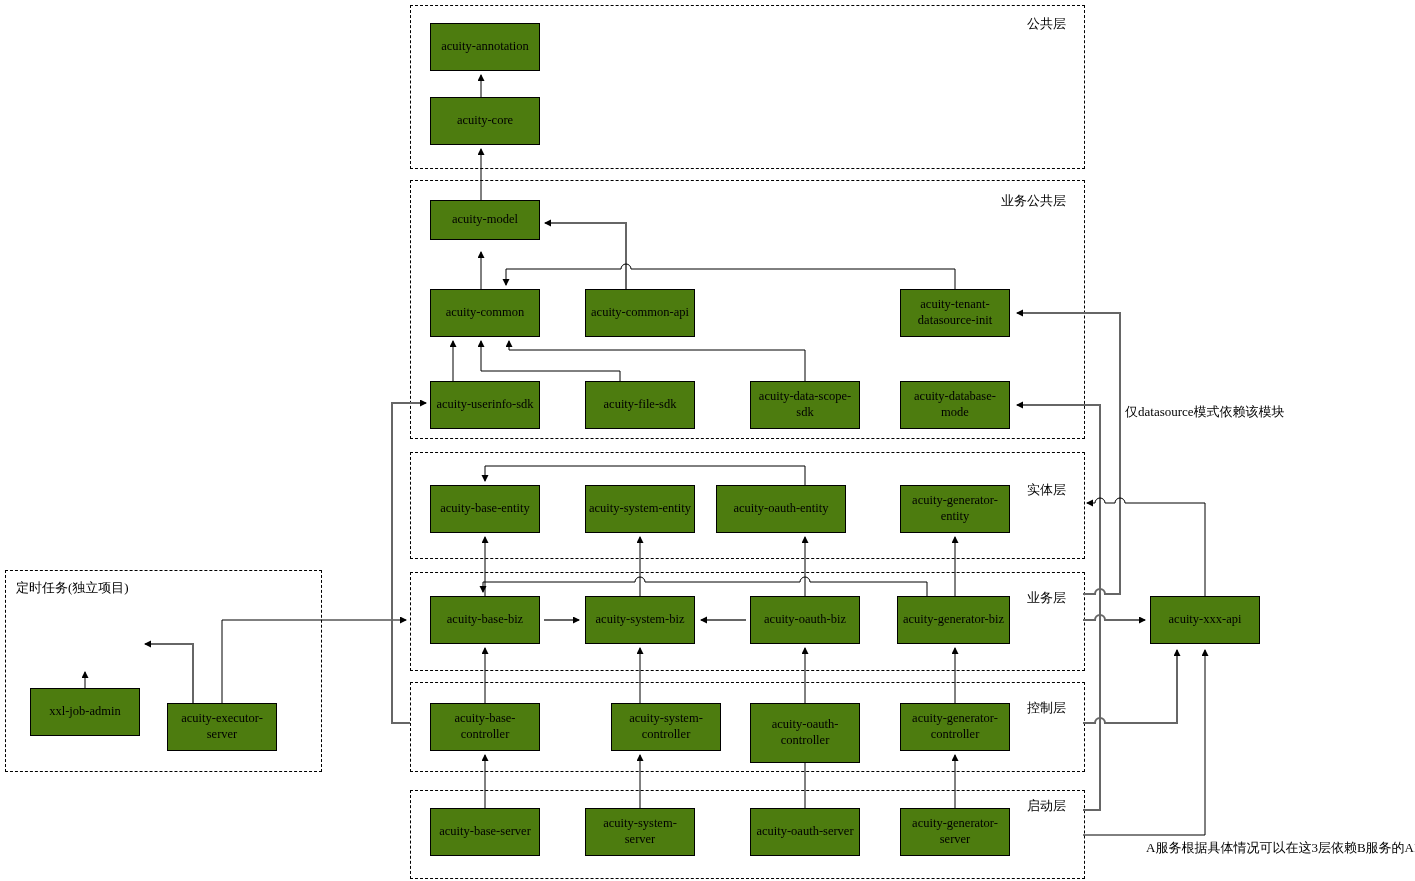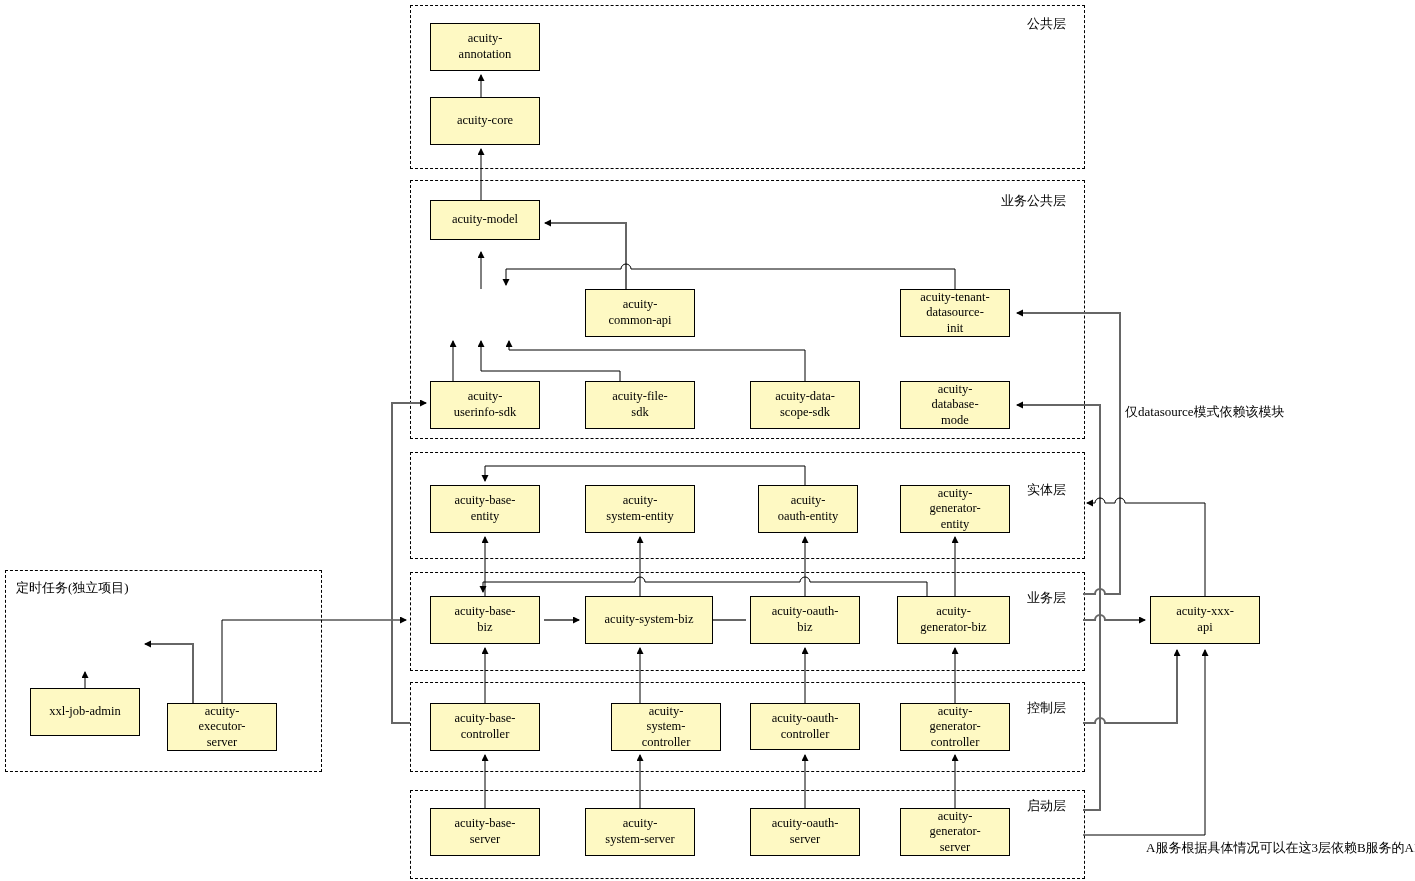--- a/index.html
+++ b/index.html
@@ -11,23 +11,23 @@
   .layer{
     position:absolute;border:1px dashed #000;background:transparent;
   }
   .layer-label{
     position:absolute;right:18px;font-size:13px;white-space:nowrap;color:#000;
   }
   .layer-label-left{
     position:absolute;left:10px;top:8px;font-size:13px;white-space:nowrap;color:#000;
   }
   .node{
-    position:absolute;border:1px solid #000;background:#fef9c3;
+    position:absolute;border:1px solid #000;background:#4d7c0f;
     display:flex;align-items:center;justify-content:center;text-align:center;
-    font-size:12.5px;line-height:1.25;padding:18px;box-sizing:border-box;
+    font-size:12.5px;line-height:1.25;padding:2px;box-sizing:border-box;
   }
   .note{
     position:absolute;font-size:13px;white-space:nowrap;color:#000;
   }
   svg.wires{position:absolute;left:0;top:0;pointer-events:none;}
   .ln{fill:none;stroke:#000000;stroke-width:1;}
   .lng{fill:none;stroke:#666666;stroke-width:2;}
 </style>
 </head>
 <body>
@@ -102,40 +102,41 @@
     <path class="ln" d="M85,703 V672" marker-end="url(#arr)"></path>
     <path class="lng" d="M193,703 V644 H145" marker-end="url(#arr)"></path>
     <path class="ln" d="M222,703 V620 H406" marker-end="url(#arr)"></path>
     <path class="lng" d="M410,723 H392 V403 H426" marker-end="url(#arr)"></path>
   </svg>
 
   <div class="node" style="left:430px;top:23px;width:110px;height:48px">acuity-annotation</div>
   <div class="node" style="left:430px;top:97px;width:110px;height:48px">acuity-core</div>
 
   <div class="node" style="left:430px;top:200px;width:110px;height:40px">acuity-model</div>
+  <div class="node" style="left:430px;top:289px;width:110px;height:48px">acuity-common</div>
   <div class="node" style="left:585px;top:289px;width:110px;height:48px">acuity-common-api</div>
   <div class="node" style="left:900px;top:289px;width:110px;height:48px">acuity-tenant-datasource-init</div>
   <div class="node" style="left:430px;top:381px;width:110px;height:48px">acuity-userinfo-sdk</div>
   <div class="node" style="left:585px;top:381px;width:110px;height:48px">acuity-file-sdk</div>
   <div class="node" style="left:750px;top:381px;width:110px;height:48px">acuity-data-scope-sdk</div>
   <div class="node" style="left:900px;top:381px;width:110px;height:48px">acuity-database-mode</div>
 
   <div class="node" style="left:430px;top:485px;width:110px;height:48px">acuity-base-entity</div>
   <div class="node" style="left:585px;top:485px;width:110px;height:48px">acuity-system-entity</div>
-  <div class="node" style="left:758px;top:485px;width:100px;height:48px">acuity-oauth-entity</div>
+  <div class="node" style="left:716px;top:485px;width:130px;height:48px">acuity-oauth-entity</div>
   <div class="node" style="left:900px;top:485px;width:110px;height:48px">acuity-generator-entity</div>
 
   <div class="node" style="left:430px;top:596px;width:110px;height:48px">acuity-base-biz</div>
-  <div class="node" style="left:585px;top:596px;width:128px;height:48px">acuity-system-biz</div>
+  <div class="node" style="left:585px;top:596px;width:110px;height:48px">acuity-system-biz</div>
   <div class="node" style="left:750px;top:596px;width:110px;height:48px">acuity-oauth-biz</div>
   <div class="node" style="left:897px;top:596px;width:113px;height:48px">acuity-generator-biz</div>
 
   <div class="node" style="left:430px;top:703px;width:110px;height:48px">acuity-base-controller</div>
   <div class="node" style="left:611px;top:703px;width:110px;height:48px">acuity-system-controller</div>
-  <div class="node" style="left:750px;top:703px;width:110px;height:47px">acuity-oauth-controller</div>
+  <div class="node" style="left:750px;top:703px;width:110px;height:60px">acuity-oauth-controller</div>
   <div class="node" style="left:900px;top:703px;width:110px;height:48px">acuity-generator-controller</div>
 
   <div class="node" style="left:430px;top:808px;width:110px;height:48px">acuity-base-server</div>
   <div class="node" style="left:750px;top:808px;width:110px;height:48px">acuity-oauth-server</div>
   <div class="node" style="left:585px;top:808px;width:110px;height:48px">acuity-system-server</div>
   <div class="node" style="left:900px;top:808px;width:110px;height:48px">acuity-generator-server</div>
 
   <div class="node" style="left:1150px;top:596px;width:110px;height:48px">acuity-xxx-api</div>
 
   <div class="node" style="left:30px;top:688px;width:110px;height:48px">xxl-job-admin</div>

